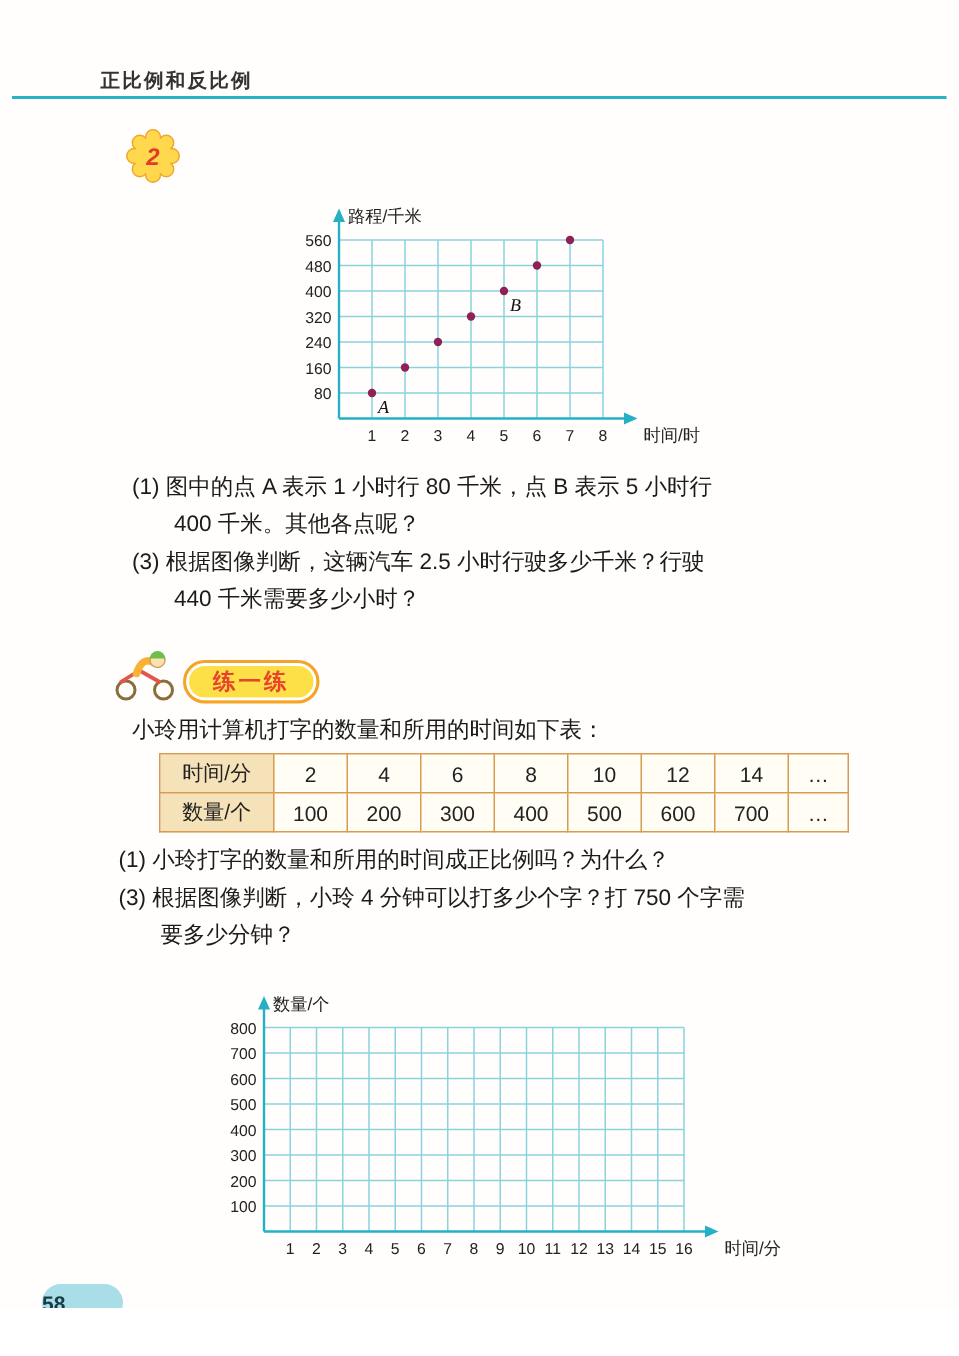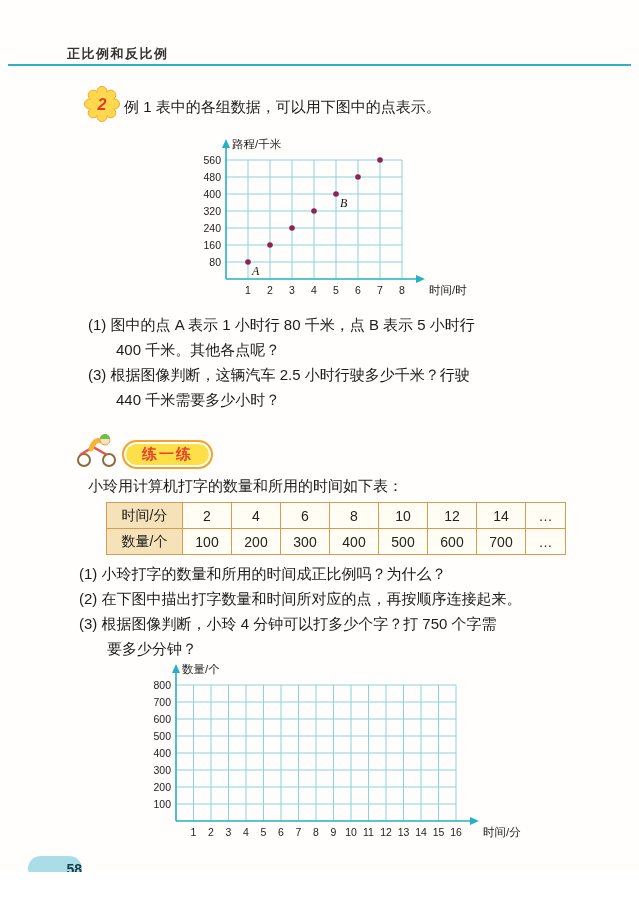--- a/index.html
+++ b/index.html
@@ -21,21 +21,21 @@
                  background:#fde047;box-shadow:inset 0 0 0 2px #ffffff;padding:3px 18px;
                  color:#e8432e;font-weight:700;font-size:15px;letter-spacing:2px;}
   .practice-intro{position:absolute;left:88px;top:477px;font-size:15px;}
   .table-wrap{position:absolute;left:106px;top:502px;}
   table.data-table{border-collapse:collapse;}
   .data-table td{border:1px solid #d89b52;text-align:center;font-size:14px;height:26px;background:#fffdf4;color:#222;}
   .data-table td.rowhead{width:76px;background:#f6e2b8;}
   .data-table td.cell{width:49px;}
   .data-table td.cell-last{width:40px;}
   .page-badge{position:absolute;left:28px;top:856px;width:54px;height:25px;background:#a9dee9;
-              border-radius:13px;display:flex;align-items:center;justify-content:flex-end;
+              border-radius:13px;display:flex;align-items:center;justify-content:flex-start;
               font-size:14px;font-weight:700;color:#173c46;}
 </style>
 </head>
 <body>
 
 <div class="page">
 
   <div class="header-title">正比例和反比例</div>
   <div class="header-rule"></div>
 
@@ -48,21 +48,20 @@
           <circle cx="9.2" cy="26.8" r="5"></circle>
         <circle cx="5.5" cy="18" r="5"></circle>
           <circle cx="9.2" cy="9.2" r="5"></circle>
         <circle cx="18" cy="5.5" r="5"></circle>
           <circle cx="26.8" cy="9.2" r="5"></circle>
       </g>
       <circle cx="18" cy="18" r="12.5" fill="#ffd84d"></circle>
       <text x="18" y="24" text-anchor="middle" font-size="16" font-weight="bold" font-style="italic" fill="#e23c28">2</text>
     </svg>
   </div>
-  <div class="example-intro">例 1 表中的各组数据，可以用下图中的点表示。</div>
 
   <div class="chart1-wrap"><svg width="302" height="187">
         <line x1="62" y1="40" x2="62" y2="159" stroke="#8ad2dc" stroke-width="1"></line>
         <line x1="84" y1="40" x2="84" y2="159" stroke="#8ad2dc" stroke-width="1"></line>
         <line x1="106" y1="40" x2="106" y2="159" stroke="#8ad2dc" stroke-width="1"></line>
         <line x1="128" y1="40" x2="128" y2="159" stroke="#8ad2dc" stroke-width="1"></line>
         <line x1="150" y1="40" x2="150" y2="159" stroke="#8ad2dc" stroke-width="1"></line>
         <line x1="172" y1="40" x2="172" y2="159" stroke="#8ad2dc" stroke-width="1"></line>
         <line x1="194" y1="40" x2="194" y2="159" stroke="#8ad2dc" stroke-width="1"></line>
         <line x1="216" y1="40" x2="216" y2="159" stroke="#8ad2dc" stroke-width="1"></line>
@@ -150,21 +149,20 @@
             <td class="cell">600</td>
             <td class="cell">700</td>
             <td class="cell cell-last">…</td>
           </tr>
         </tbody>
       </table>
   </div>
 
   <div class="questions questions2">
     <div class="q">(1) 小玲打字的数量和所用的时间成正比例吗？为什么？</div>
-    <div class="q">(2) 在下图中描出打字数量和时间所对应的点，再按顺序连接起来。</div>
     <div class="q">(3) 根据图像判断，小玲 4 分钟可以打多少个字？打 750 个字需
 要多少分钟？</div>
   </div>
 
   <div class="chart2-wrap"><svg width="410" height="204">
         <line x1="61.5" y1="40" x2="61.5" y2="176" stroke="#8ad2dc" stroke-width="1"></line>
         <line x1="79" y1="40" x2="79" y2="176" stroke="#8ad2dc" stroke-width="1"></line>
         <line x1="96.5" y1="40" x2="96.5" y2="176" stroke="#8ad2dc" stroke-width="1"></line>
         <line x1="114" y1="40" x2="114" y2="176" stroke="#8ad2dc" stroke-width="1"></line>
         <line x1="131.5" y1="40" x2="131.5" y2="176" stroke="#8ad2dc" stroke-width="1"></line>

